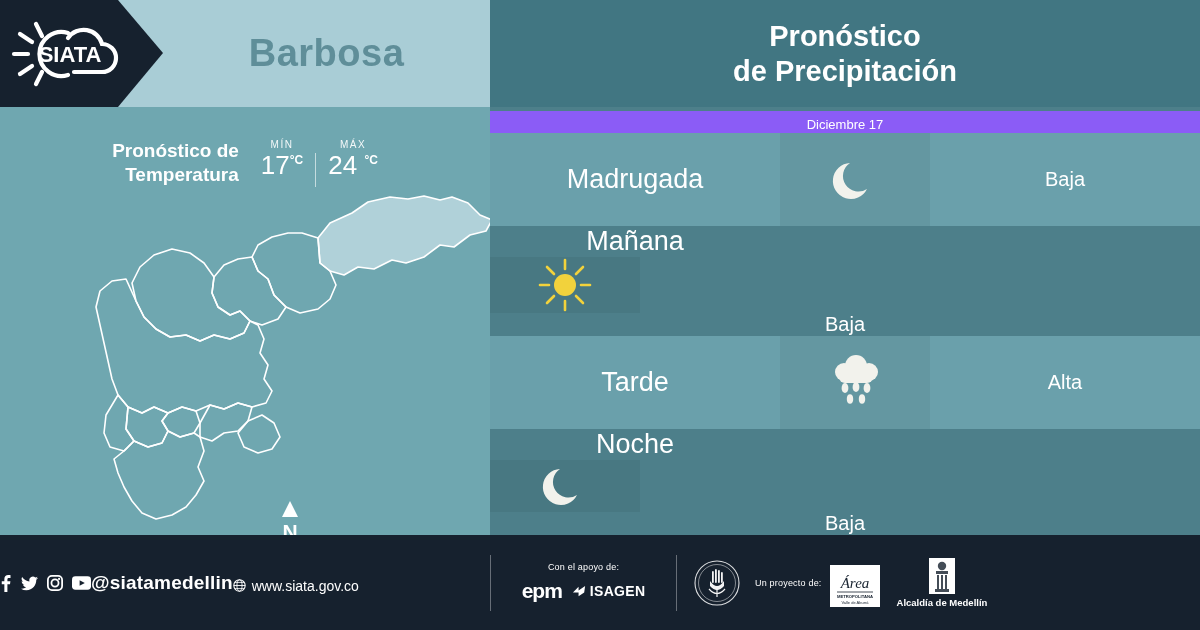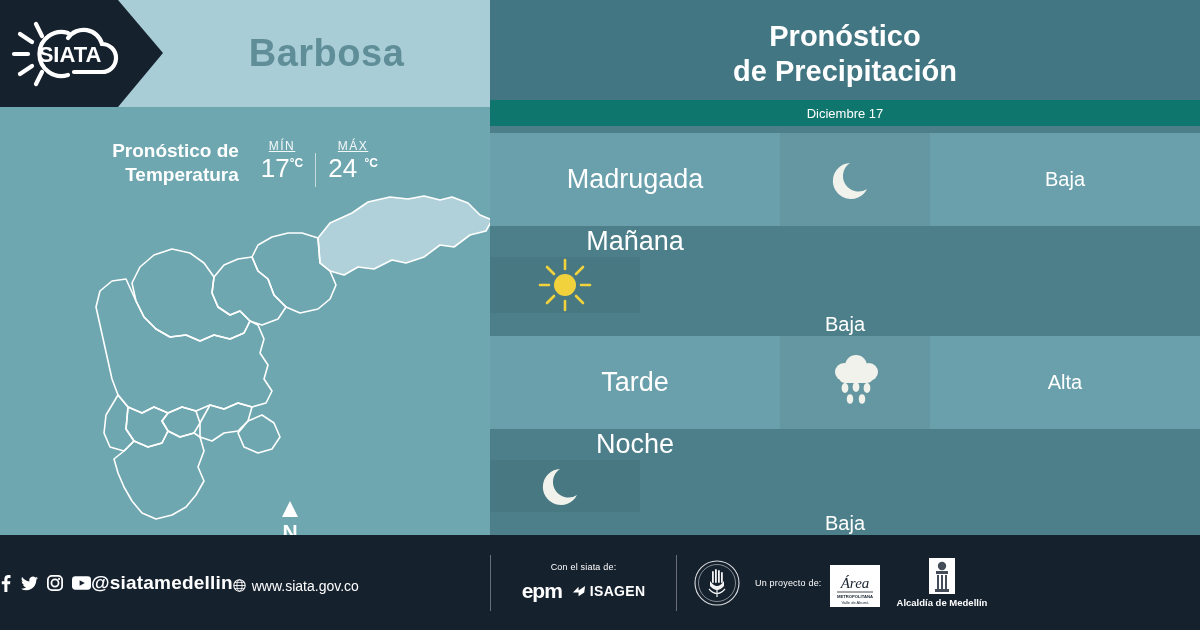--- a/index.html
+++ b/index.html
@@ -35,21 +35,21 @@
 
   #temp-block{
     position:absolute; left:0; top:125px; width:490px; height:75px;
     display:flex; align-items:center; justify-content:center; gap:22px;
   }
   #temp-title{
     color:#ffffff; font-size:19px; font-weight:bold; line-height:1.25;
     text-align:right;
   }
   .temp-col{ text-align:center; color:#ffffff; }
-  .temp-col .tlabel{ font-size:12px; letter-spacing:1.5px; opacity:.92;text-decoration:underline; }
+  .temp-col .tlabel{ font-size:10px; letter-spacing:1.5px; opacity:.92; }
   .temp-col .tval{ font-size:26px; font-weight:300; margin-top:0; }
   .temp-col .tval sup{ font-size:12px; font-weight:bold; vertical-align:super;}
   #temp-divider{ width:1px; height:34px; background:rgba(255,255,255,.6); margin-top:14px;}
   .temp-pair{ display:flex; align-items:flex-start; gap:12px; }
 
   #map-wrap{
     position:absolute; left:0; top:175px; width:490px; height:360px;
   }
 
   
@@ -59,22 +59,22 @@
   }
   #precip-header{
     position:absolute; left:0; top:0; width:710px; height:107px;
     background:#417682;
     display:flex; flex-direction:column; align-items:center; justify-content:center;
   }
   #precip-title{
     color:#ffffff; font-size:29px; font-weight:bold; text-align:center; line-height:1.18;
   }
   #precip-date-band{
-    position:absolute; left:0; top:100px; width:710px; height:26px;
-    background:#0f766e;
+    position:absolute; left:0; top:111px; width:710px; height:26px;
+    background:#8b5cf6;
     display:flex; align-items:center; justify-content:center;
   }
   #precip-date{ color:#ffffff; font-size:13px; font-weight:300; }
 
   #forecast-grid{
     position:absolute; left:0; top:133px; width:710px; height:402px;
     display:flex; flex-direction:column;
   }
   .forecast-row{
     flex:1; display:flex; position:relative;
@@ -310,21 +310,21 @@
         <line x1="2.2" y1="4.2" x2="13.8" y2="4.2" stroke="#fff" stroke-width="1"></line>
         <line x1="2.2" y1="11.8" x2="13.8" y2="11.8" stroke="#fff" stroke-width="1"></line>
       </svg>
       <span>www.siata.gov.co</span>
     </div>
   </div>
 
   <div class="footer-divider"></div>
 
   <div id="support-block">
-    <div class="footer-caption">Con el siata de:</div>
+    <div class="footer-caption">Con el apoyo de:</div>
     <div id="support-logos">
       <div id="epm-text">epm</div>
       <div style="display:flex;align-items:center;gap:3px;">
         <svg width="15" height="15" viewBox="0 0 16 16">
           <path d="M1 9 L7 3 L7 7 L14 2 L13 9 L7 13 L7 9 Z" fill="#fff"></path>
         </svg>
         <span id="isagen-text">ISAGEN</span>
       </div>
     </div>
   </div>

